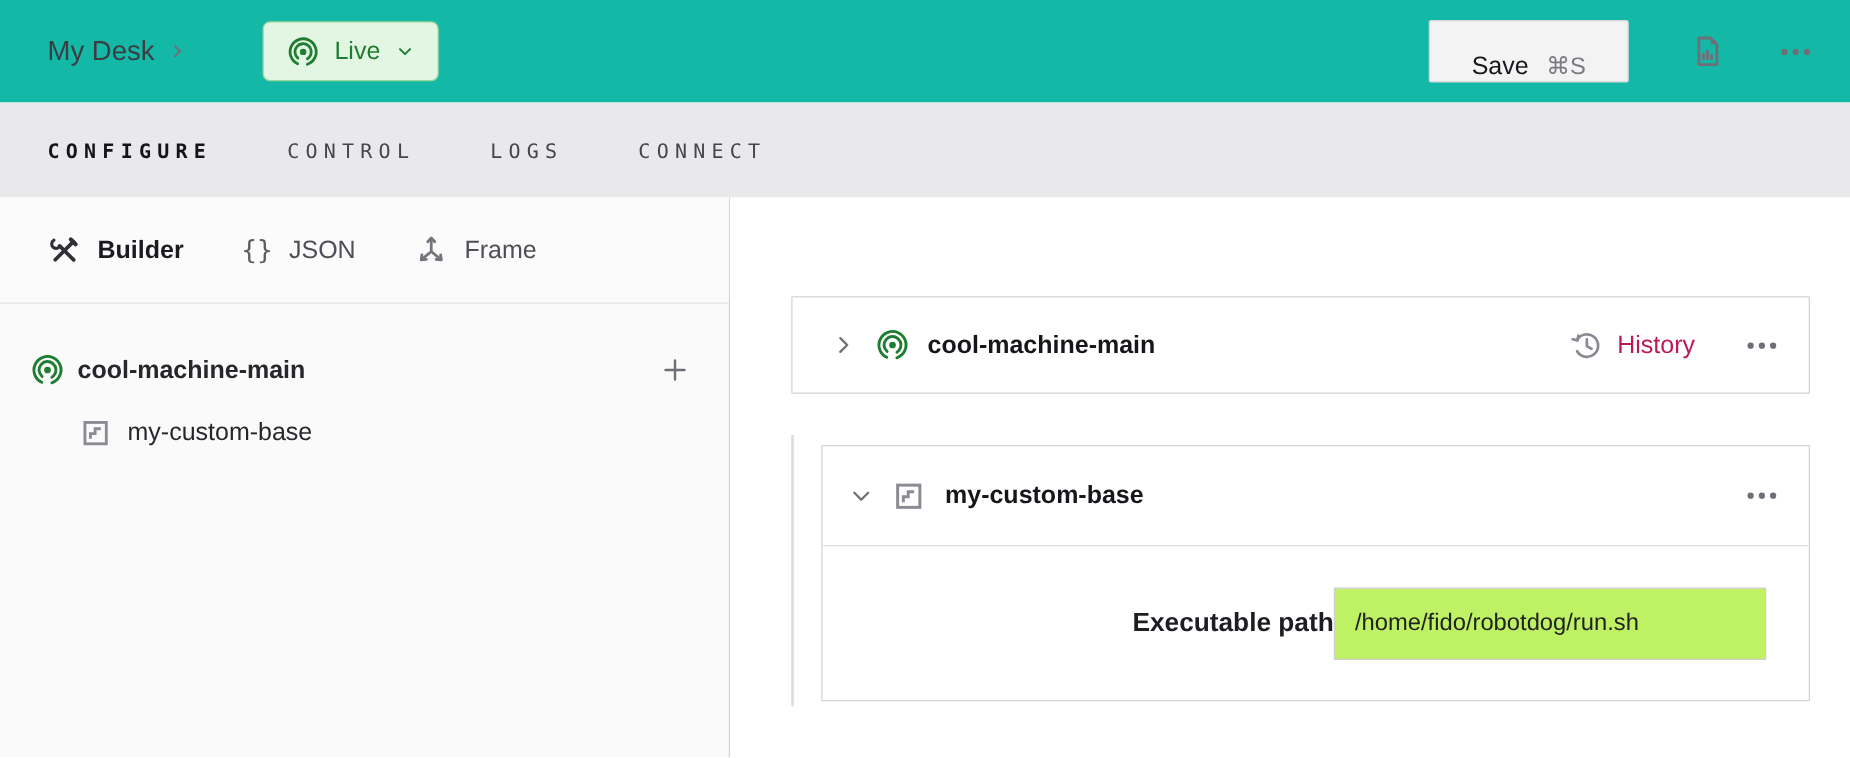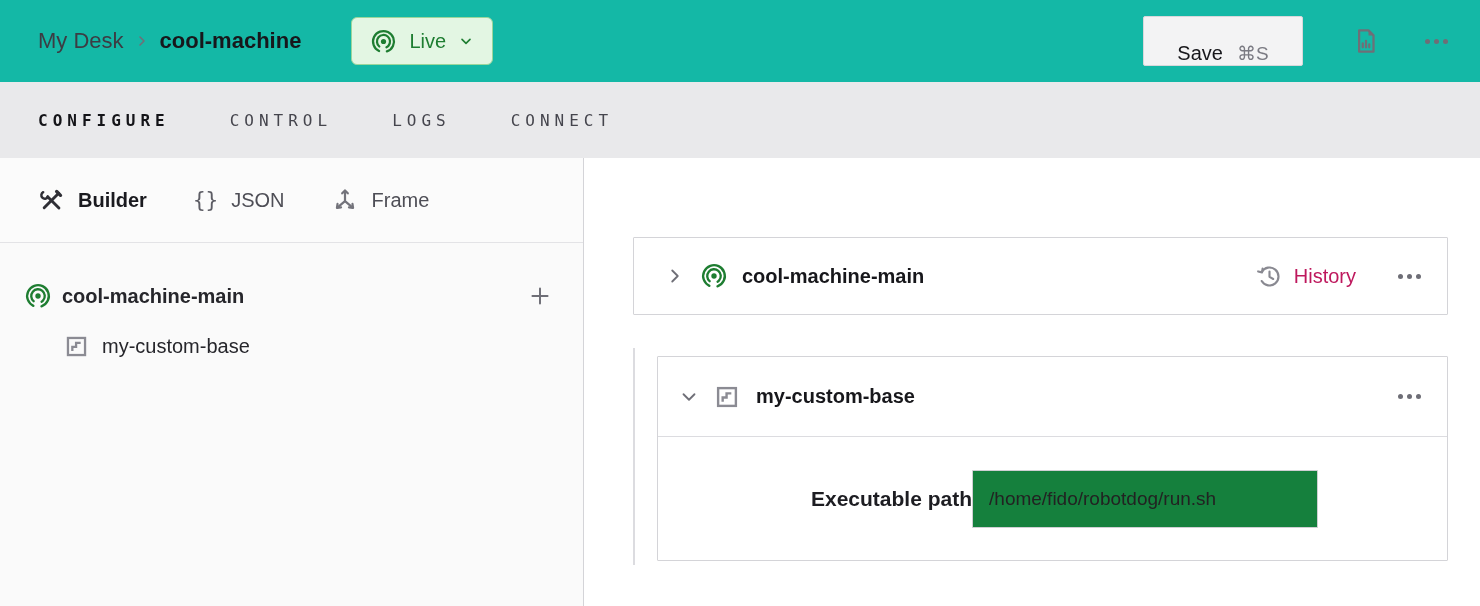--- a/index.html
+++ b/index.html
@@ -73,40 +73,39 @@
   .part-card .card-title { margin-left:14px; }
   .part-card .bcast { margin-left:14px; }
   .history-btn { display:flex; align-items:center; gap:11px; background:none; border:none; cursor:pointer; }
   .history-label { font-size:20px; color:#be185d; font-family:"Liberation Sans", sans-serif; }
   .card-dots { margin-left:42px; }
 
   .component-card { margin:41px 32px 0 73px; }
   .component-head { height:80px; border-bottom:1px solid #dcdce0; display:flex; align-items:center; padding:0 26px 0 20px; }
   .component-head .card-title { margin-left:16px; }
   .component-head .base-ic { margin-left:14px; }
-  .component-body { height:123px; display:flex; align-items:center; justify-content:center; padding:0 34px 0 58px; }
+  .component-body { height:123px; display:flex; align-items:center; justify-content:flex-end; padding:0 34px 0 58px; }
   .field-label { font-size:21px; font-weight:600; color:#1d1d22; }
   .field-input {
-    width:346px; height:58px; border:1px solid #cfcfd3; border-radius:1px; background:#15803d;
+    width:346px; height:58px; border:1px solid #cfcfd3; border-radius:1px; background:#bef264;
     font-family:"Liberation Sans", sans-serif; font-size:19px; color:#222; padding:0 16px;
   }
 </style>
 </head>
 <body>
 
 <div id="app">
 
   <div class="header">
     <span class="crumb-parent">My Desk</span>
     <span class="crumb-sep">
       <svg width="16" height="16" viewBox="0 0 24 24">
           <path d="M9 6l6 6-6 6" fill="none" stroke="#6f6f77" stroke-width="2.4" stroke-linecap="round" stroke-linejoin="round"></path>
         </svg>
     </span>
-    <span class="crumb-current">cool-machine</span>
 
     <div class="live-badge">
       <span>
         <svg width="27" height="27" viewBox="0 0 24 24">
           <circle cx="12" cy="12" r="2.3" fill="#1e7d31"></circle>
           <circle cx="12" cy="12" r="5.8" fill="none" stroke="#1e7d31" stroke-width="2" stroke-linecap="round" stroke-dasharray="29 7.5" transform="rotate(130 12 12)"></circle>
           <circle cx="12" cy="12" r="9.3" fill="none" stroke="#1e7d31" stroke-width="2" stroke-linecap="round" stroke-dasharray="51 7.4" transform="rotate(115 12 12)"></circle>
         </svg>
       </span>
       <span class="live-label">Live</span>

